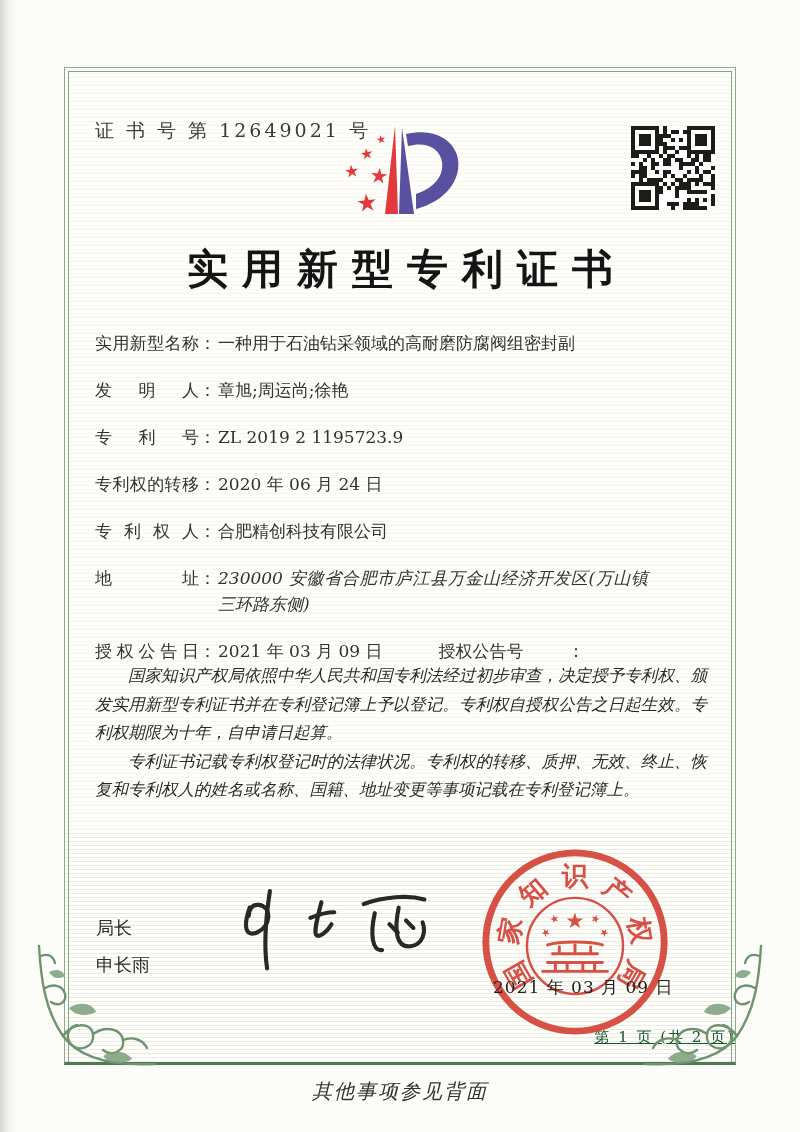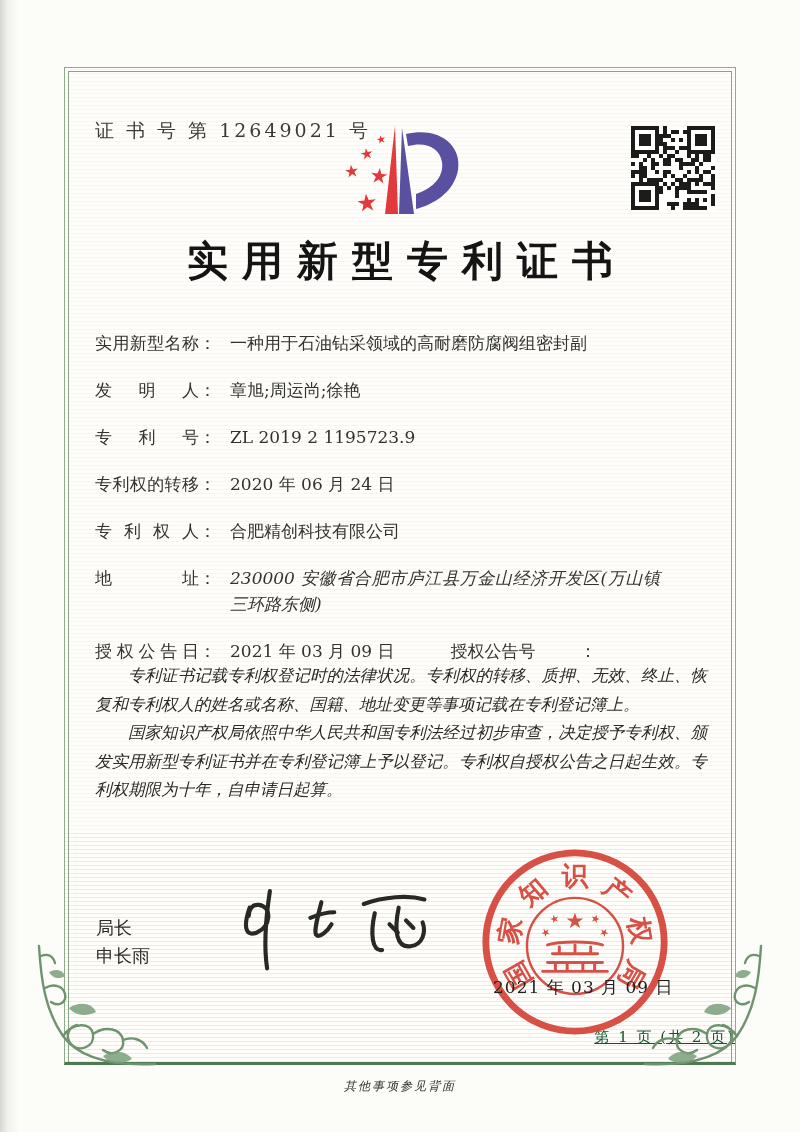--- a/index.html
+++ b/index.html
@@ -22,46 +22,46 @@
     background:repeating-linear-gradient(0deg, rgba(140,172,125,0.09) 0 1px, rgba(255,255,255,0) 1px 4px);
   }
   .guilloche-strong{
     position:absolute;left:0;right:0;bottom:0;height:230px;pointer-events:none;
     background:repeating-linear-gradient(0deg, rgba(120,160,110,0.10) 0 1px, rgba(255,255,255,0) 1px 4px);
   }
   .cert-no{position:absolute;left:30px;top:50px;font-size:19px;letter-spacing:3px;color:#3c3c36;}
   .logo{position:absolute;left:266px;top:44px;width:140px;height:120px;}
   .qr{position:absolute;left:566px;top:58px;width:84px;height:84px;background:#fff;}
   .title{
-    position:absolute;left:0;right:0;top:166px;margin:0;text-align:center;
+    position:absolute;left:0;right:0;top:166px;margin:8px;text-align:center;
     font-size:41px;font-weight:bold;letter-spacing:14px;text-indent:14px;color:#141414;
   }
   .fields{position:absolute;left:30px;right:26px;top:262px;font-size:17px;color:#33332d;}
   .row{display:flex;margin-bottom:21px;line-height:26px;}
   .row .lab{width:104px;flex:none;text-align:justify;text-align-last:justify;}
   .row .col{flex:none;width:17px;}
-  .row .val{margin-left:14px;max-width:452px;text-align:justify;}
+  .row .val{margin-left:2px;max-width:452px;text-align:justify;}
   .grant-extra{display:flex;margin-left:56px;gap:44px;}
   .paragraphs{
     position:absolute;left:30px;right:28px;top:594px;
     font-size:16.5px;line-height:28.5px;font-style:italic;color:#2a2a22;text-align:justify;
   }
   .paragraphs p{margin:0;text-indent:2em;}
   .signer{position:absolute;left:31px;top:848px;font-size:18px;color:#2e2e28;
     font-family:"DejaVu Sans","Liberation Sans",sans-serif;z-index:4;}
-  .signer div{margin-bottom:4px;}
+  .signer div{margin-bottom:13px;}
   .signature{position:absolute;left:146px;top:804px;z-index:4;}
   .seal{position:absolute;left:412px;top:776px;width:196px;height:196px;z-index:3;opacity:0.93;}
   .seal-date{position:absolute;left:428px;top:908px;font-size:17px;letter-spacing:1px;color:#1f1f1c;z-index:5;}
   .page-no{position:absolute;left:0;right:0;top:960px;text-align:right;font-size:15px;letter-spacing:2px;color:#14532d;text-decoration:underline;}
   .flourish{position:absolute;width:132px;height:132px;z-index:2;}
   .fl-left{left:-36px;top:876px;}
   .fl-right{right:-36px;top:876px;transform:scaleX(-1);}
   .back-note{position:absolute;left:0;right:0;top:1078px;text-align:center;
-    font-style:italic;font-size:12px;letter-spacing:2px;color:#33332c;}
+    font-style:italic;font-size:20px;letter-spacing:2px;color:#33332c;}
 </style>
 </head>
 <body>
 
 <div class="frame">
   <div class="guilloche"></div>
   <div class="guilloche-strong"></div>
   <div class="frame-inner"></div>
 
   <div class="cert-no">证 书 号 第 12649021 号</div>
@@ -264,22 +264,22 @@
         <span class="col">：</span>
         <span class="val">2021 年 03 月 09 日</span>
       <span class="grant-extra">
         <span>授权公告号</span>
           <span class="col">：</span>
       </span>
     </div>
   </div>
 
   <div class="paragraphs">
+    <p>国家知识产权局依照中华人民共和国专利法经过初步审查，决定授予专利权、颁发实用新型专利证书并在专利登记簿上予以登记。专利权自授权公告之日起生效。专利权期限为十年，自申请日起算。</p>
     <p>专利证书记载专利权登记时的法律状况。专利权的转移、质押、无效、终止、恢复和专利权人的姓名或名称、国籍、地址变更等事项记载在专利登记簿上。</p>
-    <p>国家知识产权局依照中华人民共和国专利法经过初步审查，决定授予专利权、颁发实用新型专利证书并在专利登记簿上予以登记。专利权自授权公告之日起生效。专利权期限为十年，自申请日起算。</p>
   </div>
 
   <div class="signer">
     <div>局长</div>
     <div>申长雨</div>
   </div>
 
   <svg class="signature" width="230" height="110" viewBox="0 0 250 110" aria-hidden="true">
     <g stroke="#171714" stroke-width="4.5" fill="none" stroke-linecap="round" stroke-linejoin="round" opacity="0.92">
       <path d="M64,16 C60,42 57,74 61,100"></path>

